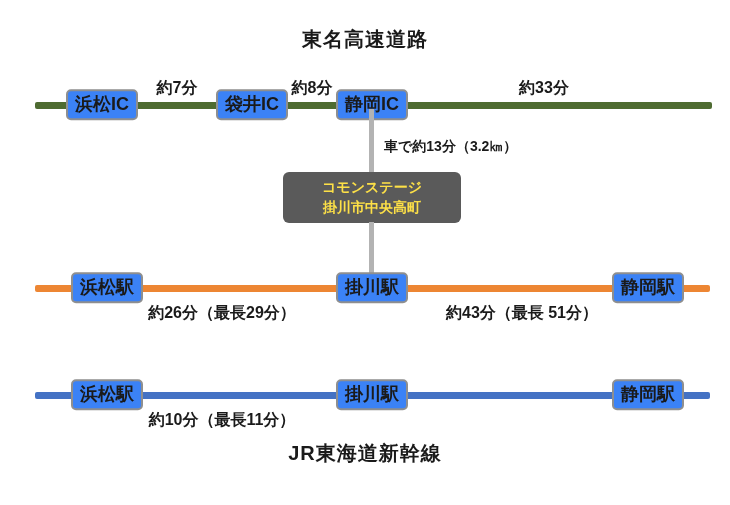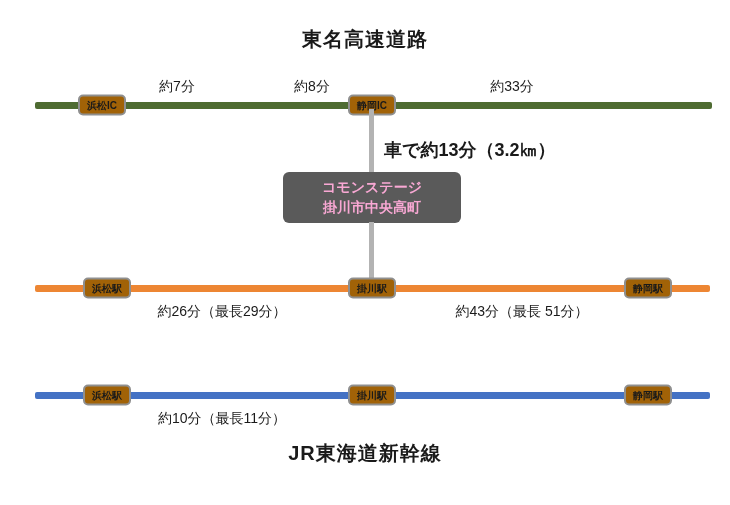--- a/index.html
+++ b/index.html
@@ -12,54 +12,55 @@
   .section-title {
     position:absolute; left:0; width:100%; text-align:center;
     font-size:20px; font-weight:bold; letter-spacing:1px;
   }
   .hline { position:absolute; height:7px; border-radius:2px; }
   .hline.green  { background:var(--expressway_line,#4e6b31); }
   .hline.orange { background:var(--jr_main_line,#ed8633); }
   .hline.blue   { background:var(--shinkansen_line,#4472c4); }
   .station {
     position:absolute; transform:translate(-50%,-50%);
-    background:#a16207; border:2px solid var(--station_border,#8f8f8f);
+    background:#3b82f6; border:2px solid var(--station_border,#8f8f8f);
     border-radius:5px; padding:2px 7px;
-    font-size:10px; font-weight:bold; white-space:nowrap; line-height:1.3;
+    font-size:18px; font-weight:bold; white-space:nowrap; line-height:1.3;
   }
   .time {
     position:absolute; transform:translateX(-50%);
-    font-size:14px; font-weight:normal; white-space:nowrap;
+    font-size:16px; font-weight:bold; white-space:nowrap;
   }
   .vline { position:absolute; width:5px; background:var(--connector,#b3b3b3); }
   .access-label {
-    position:absolute; font-size:18px; font-weight:bold; white-space:nowrap;
+    position:absolute; font-size:14px; font-weight:bold; white-space:nowrap;
   }
   .dest-box {
     position:absolute; transform:translateX(-50%);
-    background:var(--destination_box,#5a5a5a); color:#f9a8d4;
+    background:var(--destination_box,#5a5a5a); color:#fde047;
     border-radius:6px; text-align:center;
     font-size:14px; font-weight:bold; line-height:1.45;
     padding:5px 16px; min-width:178px;
   }
 </style>
 </head>
 <body>
 
 <div class="canvas">
 
   <div class="section-title" style="top:26px">東名高速道路</div>
 
   <div class="hline green" style="left:35px; top:102px; width:677px"></div>
 
   <div class="time" style="left:177px; top:78px">約7分</div>
   <div class="time" style="left:312px; top:78px">約8分</div>
-  <div class="time" style="left:512px; top:78px">約33分</div>
+  <div class="time" style="left:544px; top:78px">約33分</div>
 
   <div class="station" style="left:102px; top:105px">浜松IC</div>
+  <div class="station" style="left:252px; top:105px">袋井IC</div>
   <div class="station" style="left:372px; top:105px">静岡IC</div>
 
   <div class="vline" style="left:369px; top:109px; height:64px"></div>
   <div class="access-label" style="left:384px; top:138px">車で約13分（3.2㎞）</div>
 
   <div class="dest-box" style="left:372px; top:172px">
     <div>コモンステージ</div>
     <div>掛川市中央高町</div>
   </div>
 

